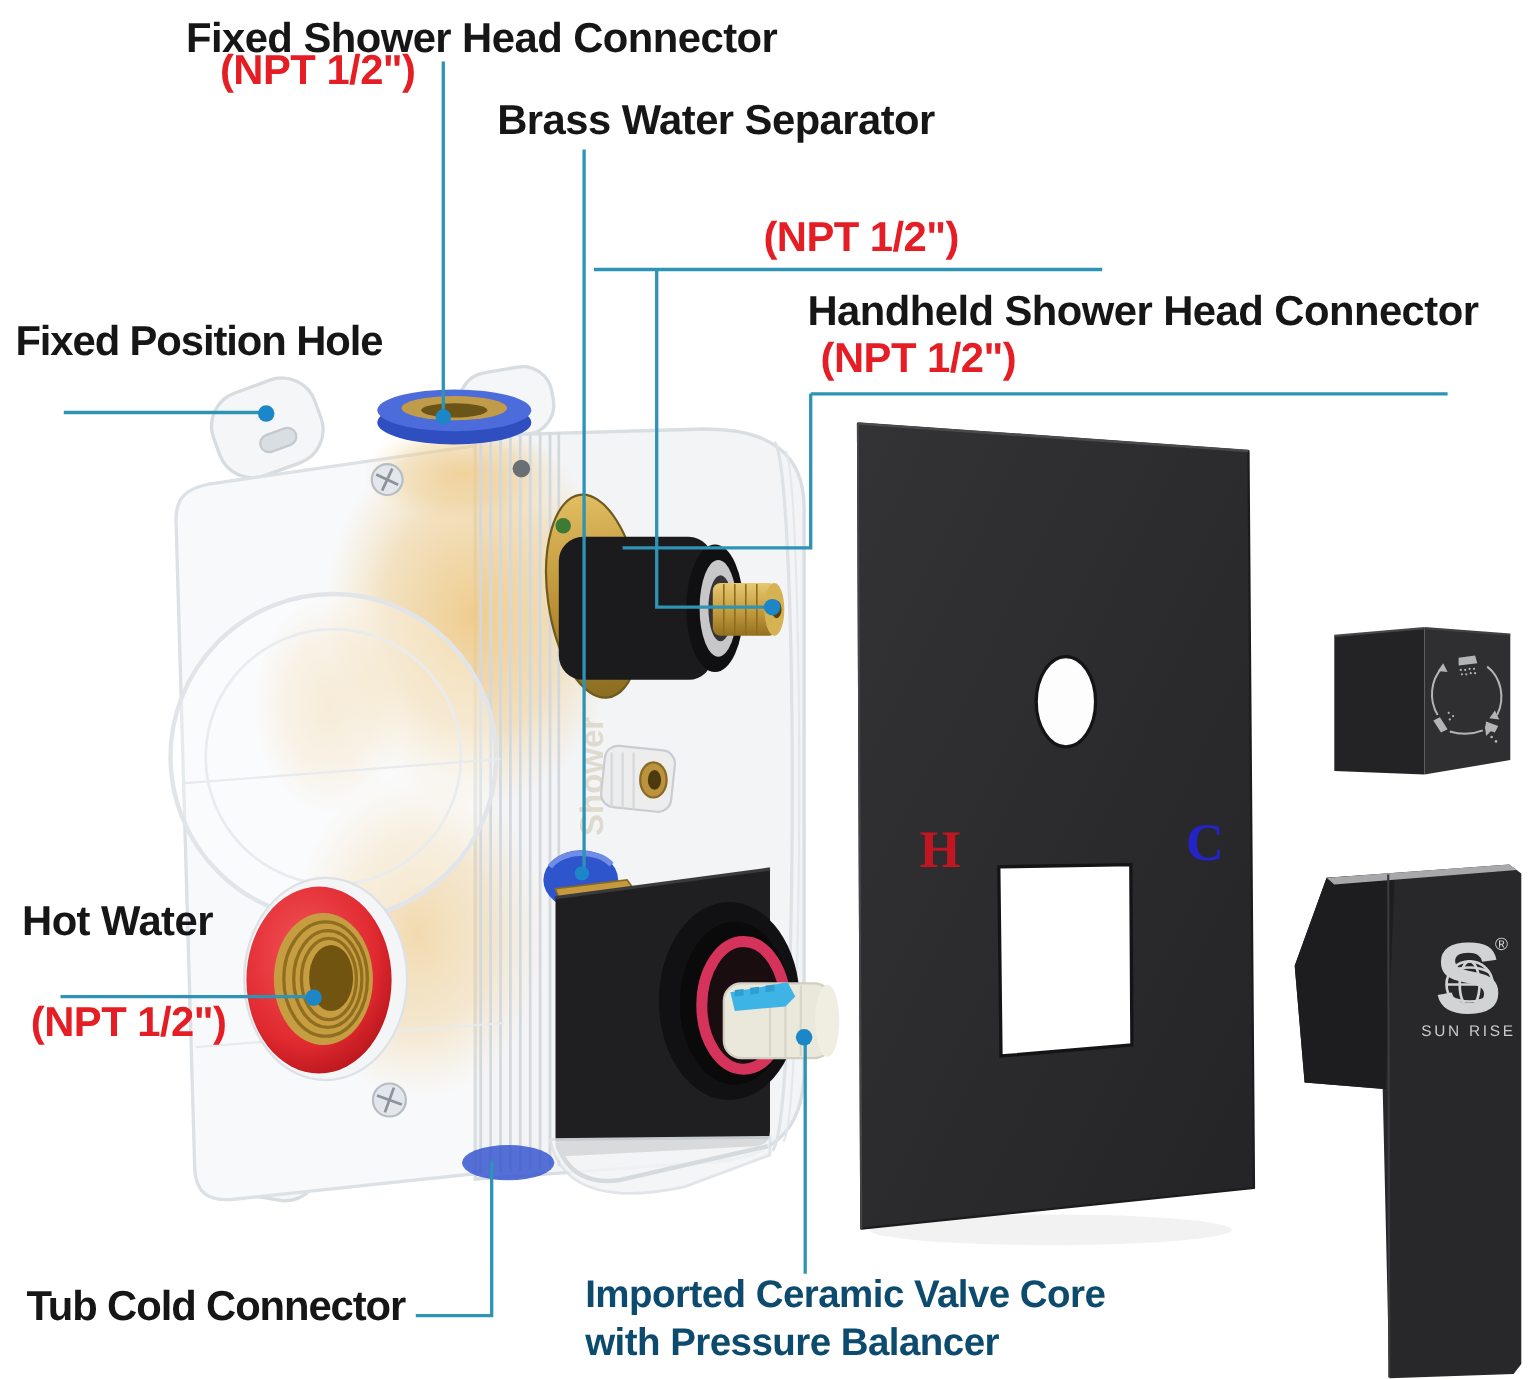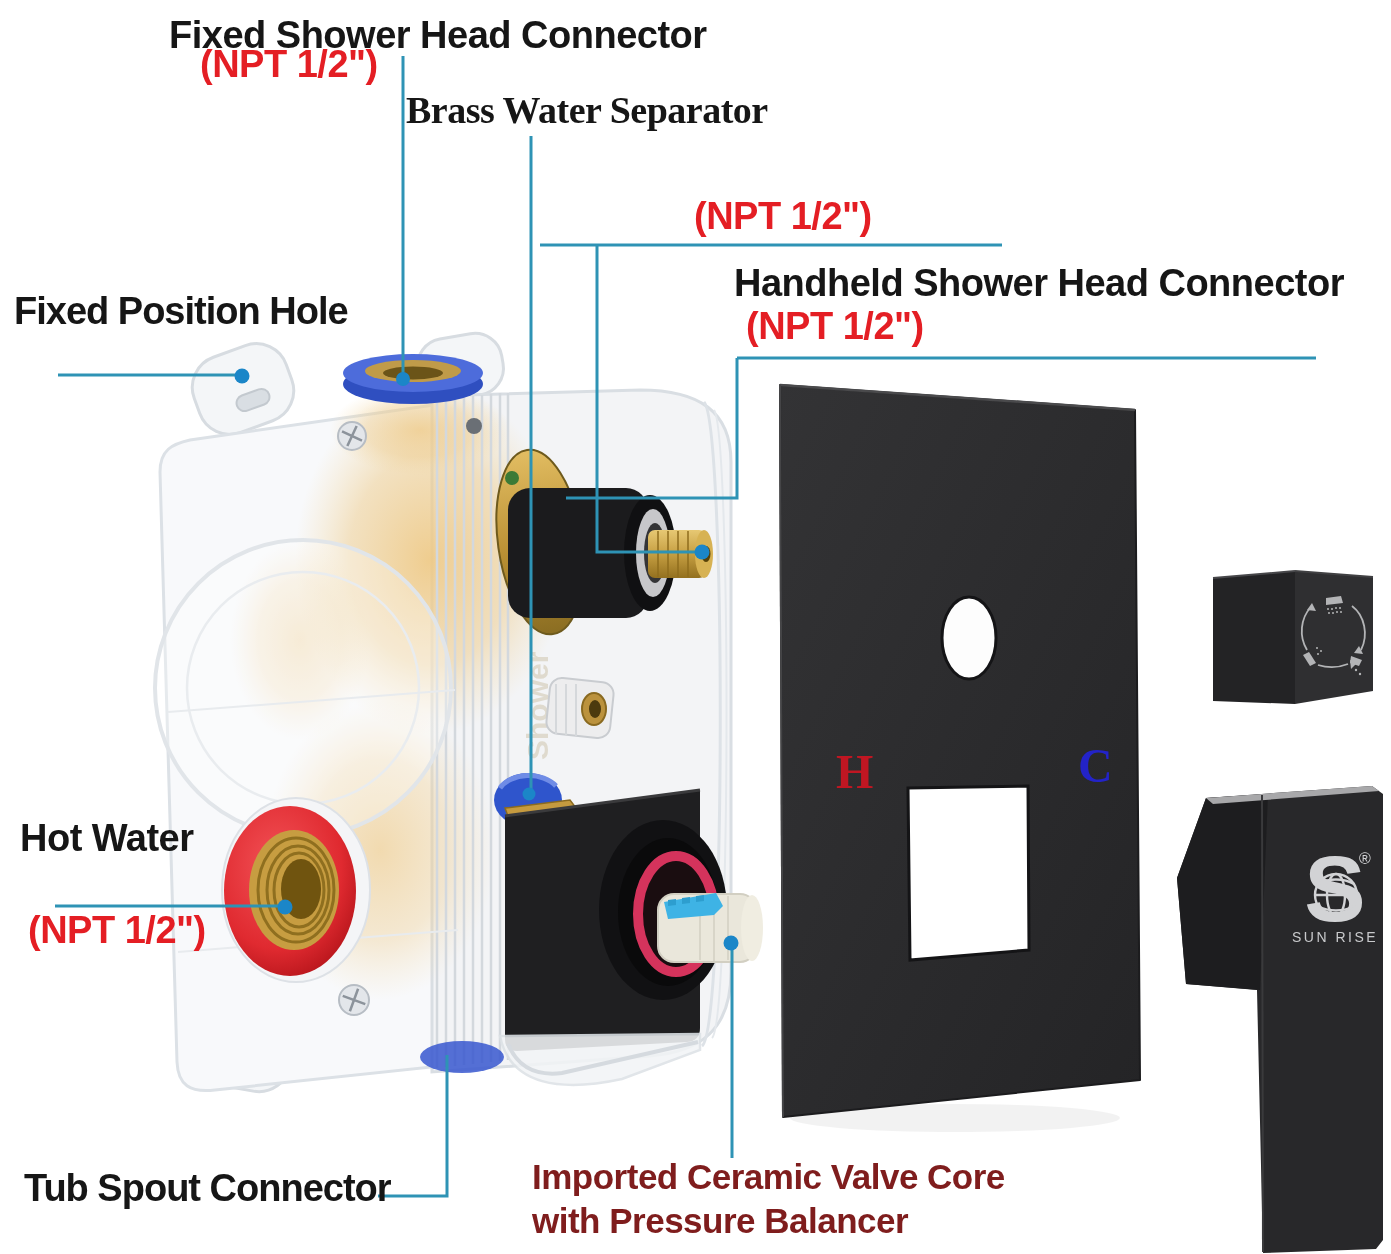--- a/index.html
+++ b/index.html
@@ -2,21 +2,21 @@
 <html><head>
 <meta charset="utf-8">
 <style>
   html,body{margin:0;padding:0;background:#fff;}
   #stage{position:relative;width:1391px;height:1254px;background:#ffffff;overflow:hidden;
          font-family:"Liberation Sans",sans-serif;}
   #art{position:absolute;left:0;top:0;}
   .lbl{position:absolute;font-weight:600;font-size:38px;color:#161616;
        letter-spacing:-0.5px;white-space:nowrap;line-height:1.1;}
   .spec{color:#e41e24;font-weight:700;}
-  .orange{color:#7f1d1d;font-weight:700;font-size:35px;}
+  .orange{color:#0c4a6e;font-weight:700;font-size:35px;}
   .tight{letter-spacing:-1px;}
 </style>
 </head>
 <body>
 
 <div id="stage">
 
 <svg id="art" width="1391" height="1254" viewBox="0 0 1391 1254">
   <defs>
     <radialGradient id="amber" cx="50%" cy="50%" r="50%">
@@ -270,30 +270,30 @@
     <circle cx="702" cy="552" r="7.5"></circle>
     <circle cx="242" cy="376" r="7.5"></circle>
     <circle cx="285" cy="907" r="7.5"></circle>
     <circle cx="731" cy="943" r="7.5"></circle>
   </g>
 </svg>
 
 <div class="lbl" style="left:169px;top:2px;margin-top:13px;">Fixed Shower Head Connector</div>
 <div class="lbl spec" style="left:200px;top:44px;">(NPT 1/2")</div>
 
-<div class="lbl" style="left:406px;top:90px;font-family:Liberation Serif, serif;">Brass Water Separator</div>
+<div class="lbl" style="left:452px;top:90px;">Brass Water Separator</div>
 
 <div class="lbl spec" style="left:694px;top:196px;">(NPT 1/2")</div>
 
 <div class="lbl" style="left:734px;top:263px;text-align:right;">Handheld Shower Head Connector</div>
 <div class="lbl spec" style="left:746px;top:306px;">(NPT 1/2")</div>
 
 <div class="lbl tight" style="left:14px;top:291px;">Fixed Position Hole</div>
 
 <div class="lbl" style="left:20px;top:818px;">Hot Water</div>
 <div class="lbl spec" style="left:28px;top:910px;">(NPT 1/2")</div>
 
-<div class="lbl tight" style="left:24px;top:1168px;">Tub Spout Connector</div>
+<div class="lbl tight" style="left:24px;top:1168px;">Tub Cold Connector</div>
 
 <div class="lbl orange" style="left:532px;top:1158px;">Imported Ceramic Valve Core</div>
 <div class="lbl orange" style="left:532px;top:1202px;">with Pressure Balancer</div>
 
 </div>
 
 </body></html>

